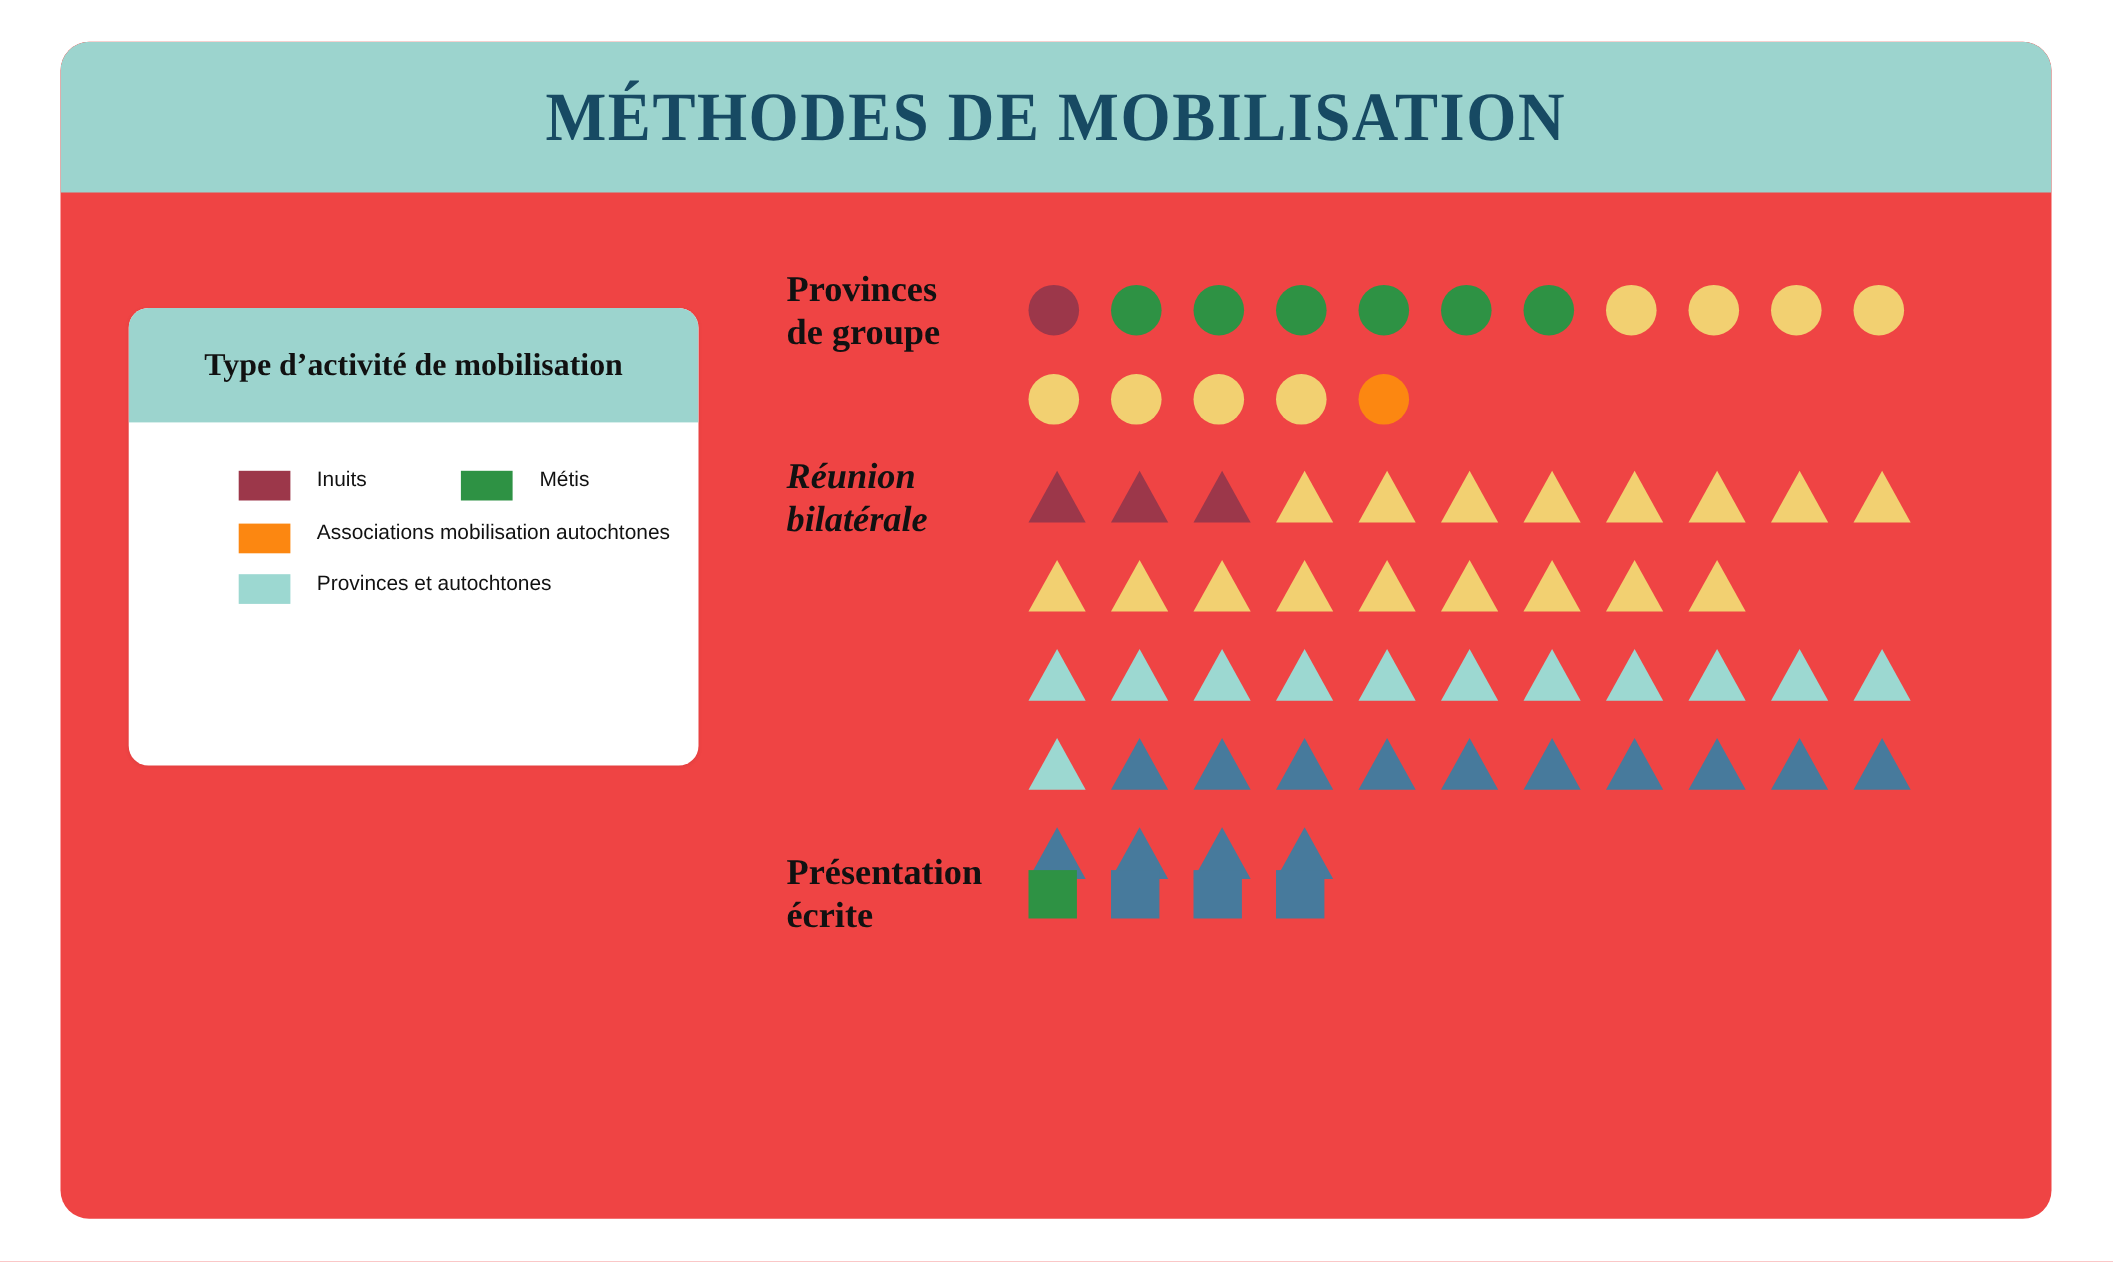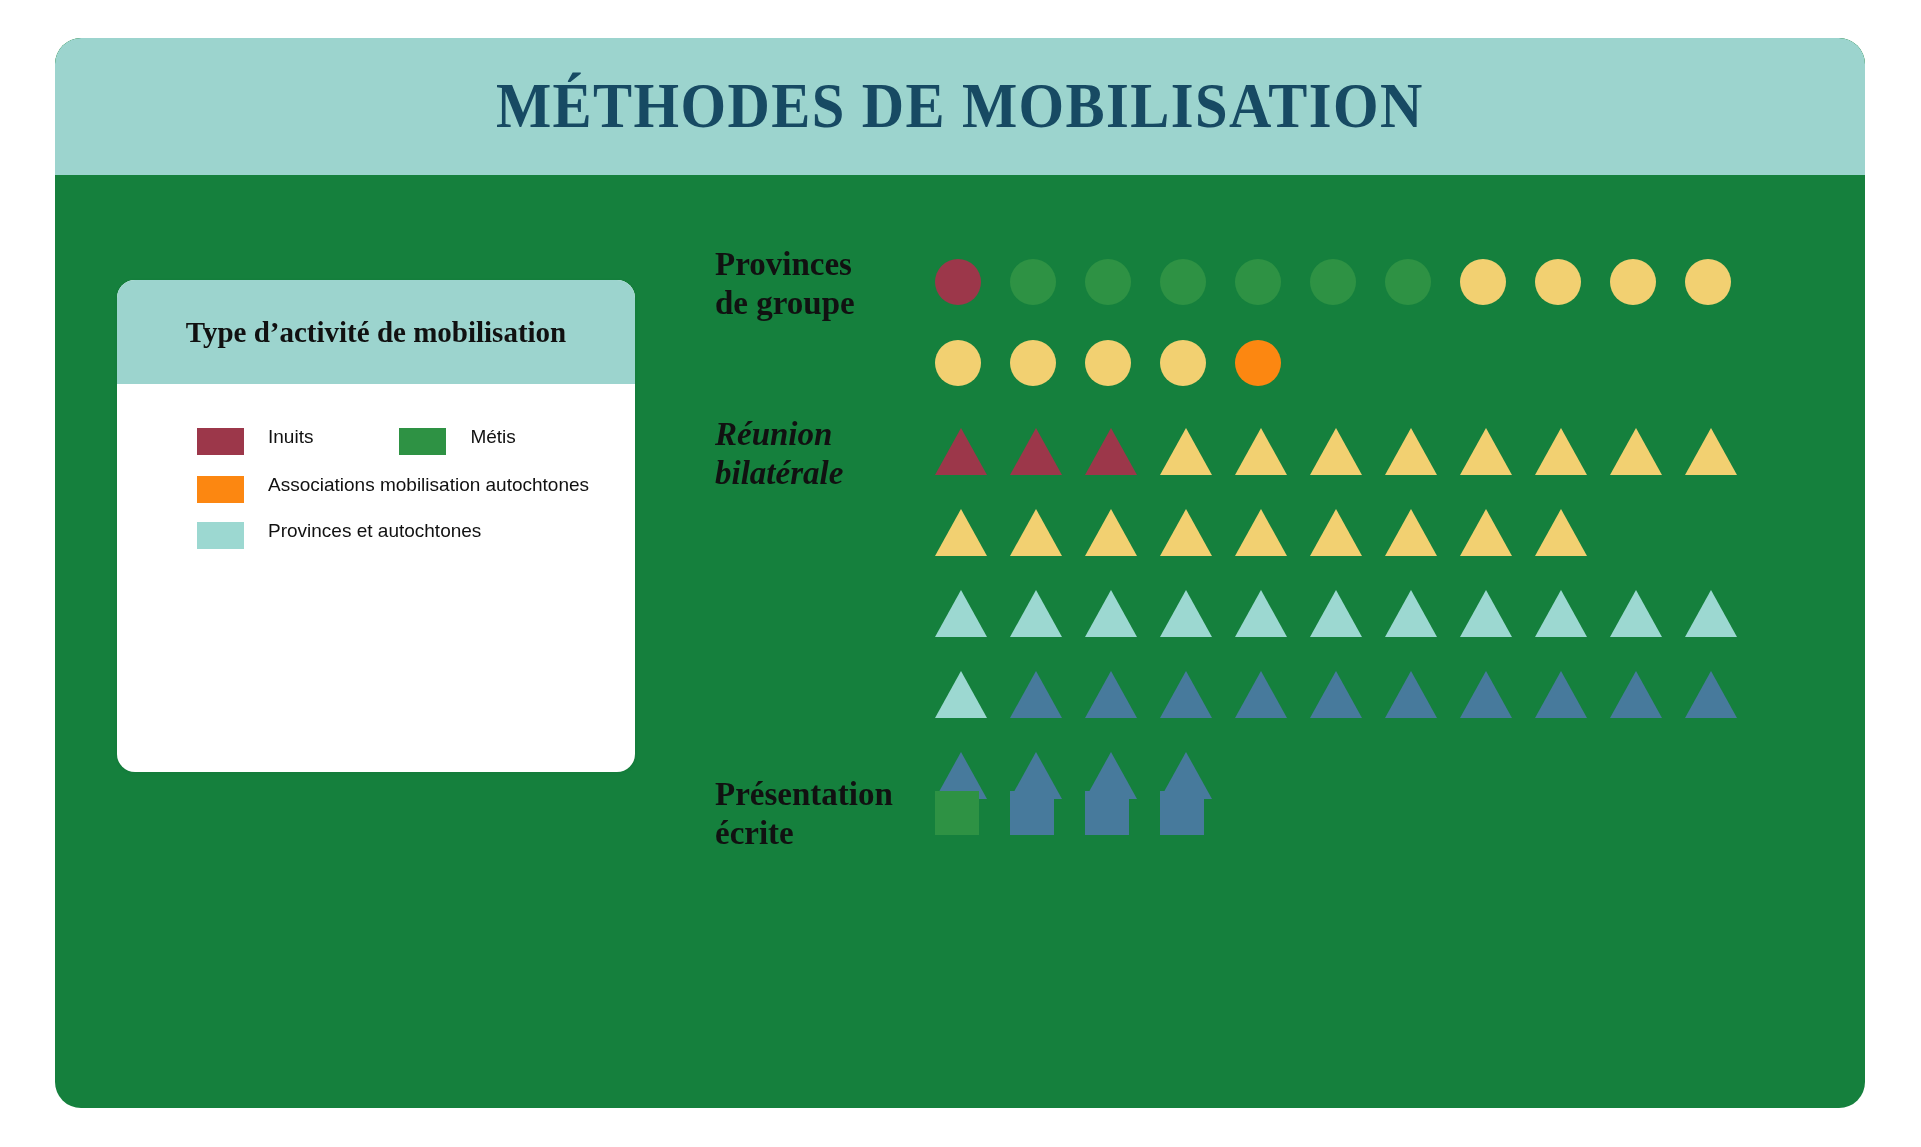--- a/index.html
+++ b/index.html
@@ -13,21 +13,21 @@
     font-family: "Liberation Sans", sans-serif;
     overflow: hidden;
   }
 
   .poster {
     position: absolute;
     left: 55px;
     top: 38px;
     width: 1810px;
     height: 1070px;
-    background: #15803d;
+    background: #ef4444;
     border-radius: 26px;
     overflow: hidden;
   }
 
   .header-bar {
     position: absolute;
     left: 0;
     top: 0;
     width: 1810px;
     height: 137px;
@@ -47,21 +47,21 @@
     transform: scaleX(0.93);
     white-space: nowrap;
   }
 
   
   .legend-card {
     position: absolute;
     left: 62px;
     top: 242px;
     width: 518px;
-    height: 492px;
+    height: 416px;
     background: #ffffff;
     border-radius: 18px;
     box-shadow: 0 1px 4px rgba(0,0,0,0.06);
     overflow: hidden;
   }
   .legend-head {
     width: 100%;
     height: 104px;
     background: #9cd4ce;
     display: flex;
@@ -71,20 +71,21 @@
   }
   .legend-head-title {
     font-family: "Liberation Serif", serif;
     font-weight: bold;
     font-size: 29px;
     color: #111111;
     text-align: center;
   }
   .legend-body {
     padding: 42px 0 0 80px;
+    margin-left: 20px;
   }
   .legend-row {
     display: flex;
     align-items: flex-start;
     margin-bottom: 17px;
   }
   .legend-row.pair { margin-bottom: 19px; }
   .swatch {
     width: 47px;
     height: 27px;

